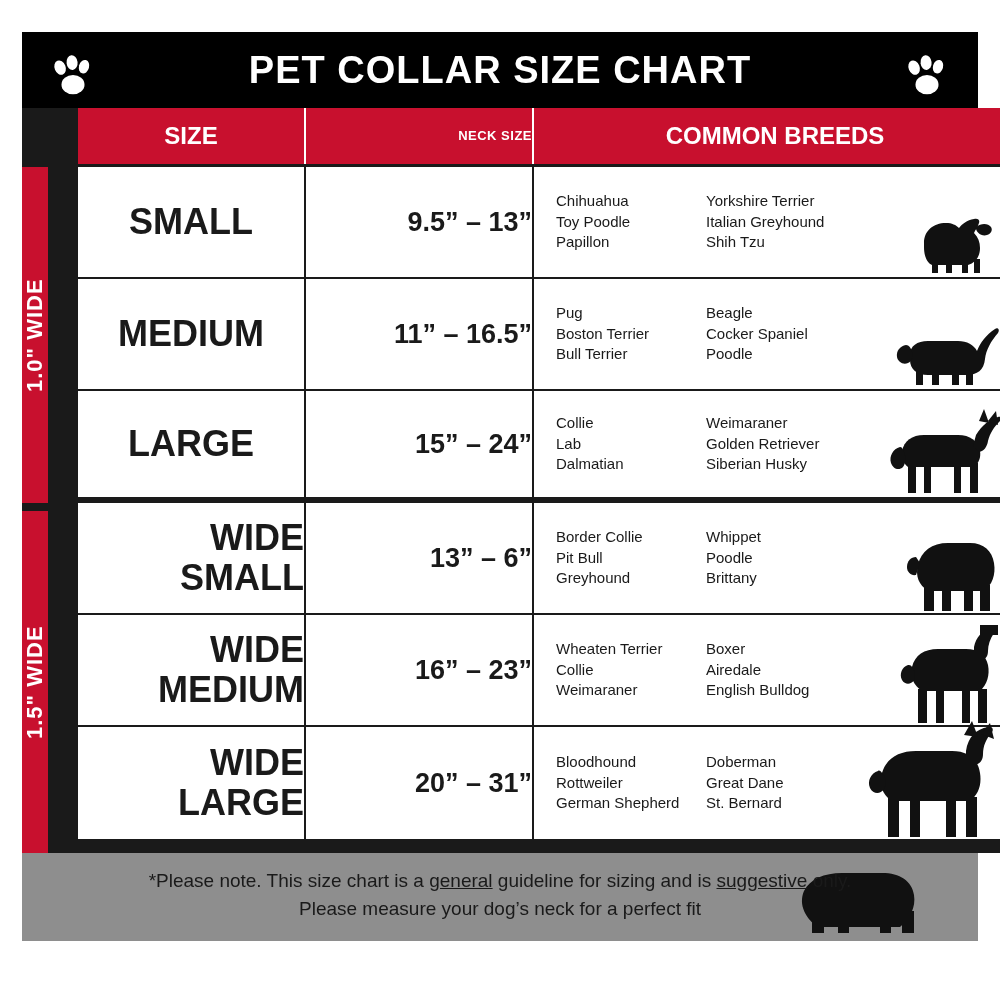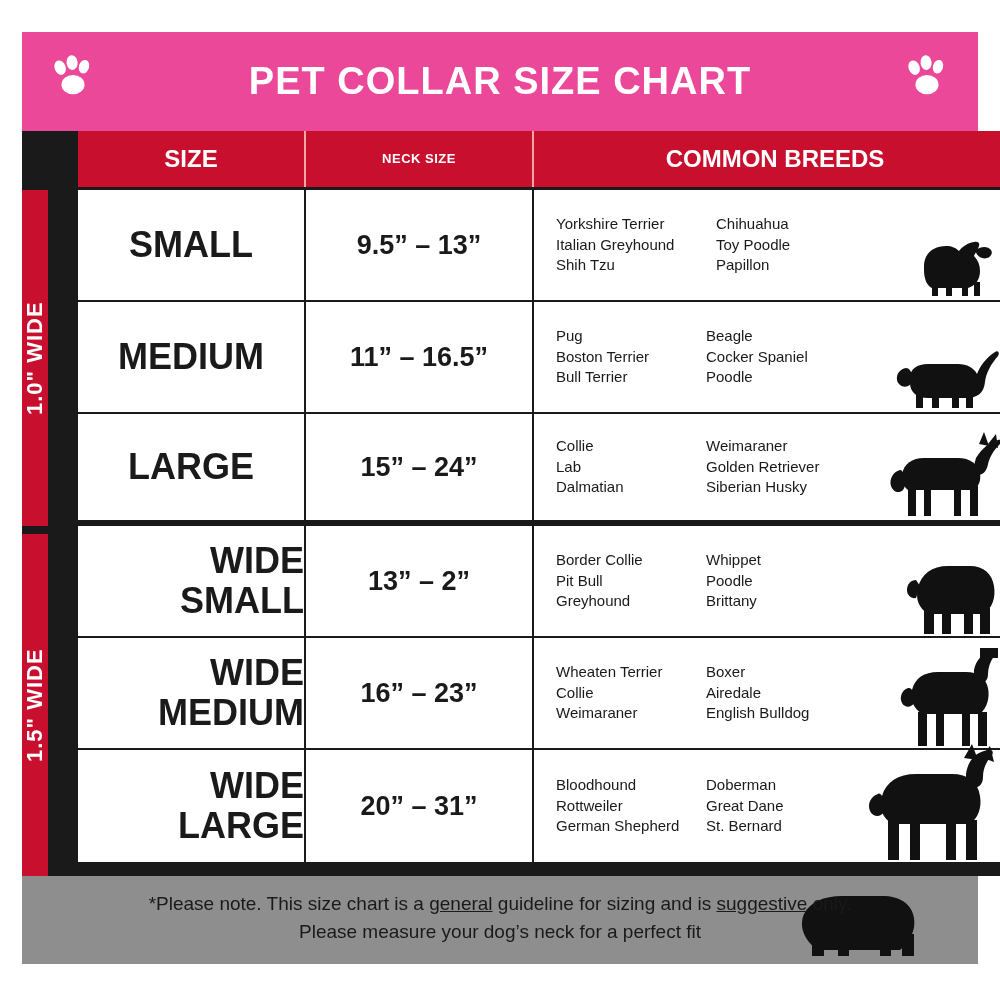--- a/index.html
+++ b/index.html
@@ -19,22 +19,22 @@
     top: 32px;
     width: 956px;
     height: 936px;
     background: #ffffff;
     box-sizing: border-box;
   }
 
   
   .header {
     position: relative;
-    height: 99px;
-    background: #ec4899;
+    height: 76px;
+    background: #000000;
     display: flex;
     align-items: center;
     justify-content: center;
   }
   .header-title {
     color: #ffffff;
     font-size: 38px;
     font-weight: bold;
     letter-spacing: 1px;
   }
@@ -96,35 +96,35 @@
     display: flex;
     align-items: center;
   }
   .c-size {
     flex: 0 0 228px;
     justify-content: center;
     border-right: 2px solid #1a1a1a;
   }
   .c-len {
     flex: 0 0 228px;
-    justify-content: center;
+    justify-content: flex-end;
     border-right: 2px solid #1a1a1a;
   }
   .c-breeds {
     flex: 1;
     justify-content: flex-start;
     padding-left: 22px;
   }
 
   .row.header-row .cell {
     height: 56px;
     color: #ffffff;
     font-weight: bold;
     font-size: 24px;
-    border-right: 2px solid #fca5a5;
+    border-right: 2px solid #ffffff;
   }
   .row.header-row .c-breeds {
     border-right: none;
     justify-content: center;
     padding-left: 0;
   }
   .len-head {
     display: flex;
     flex-direction: column;
     align-items: center;
@@ -245,29 +245,29 @@
 
       <div class="row data-row">
         <div class="cell c-size">
           <div class="size-label">SMALL</div>
         </div>
         <div class="cell c-len">
           <div class="len-label">9.5” – 13”</div>
         </div>
         <div class="cell c-breeds">
           <div class="breeds">
+            <div class="breed-col col1">
+              <div>Chihuahua</div>
+              <div>Toy Poodle</div>
+              <div>Papillon</div>
+            </div>
             <div class="breed-col col2">
               <div>Yorkshire Terrier</div>
               <div>Italian Greyhound</div>
               <div>Shih Tzu</div>
-            </div>
-            <div class="breed-col col1">
-              <div>Chihuahua</div>
-              <div>Toy Poodle</div>
-              <div>Papillon</div>
             </div>
             <div class="silhouette">
               <svg width="100" height="74" viewBox="0 0 100 74" aria-hidden="true">
                 <path fill="#111" d="M18 40c0-12 9-20 22-20 6 0 10 2 13 5 3-4 8-8 15-9 4-1 6 1 5 4-1 4-4 7-5 10 4 4 6 9 6 15 0 9-5 15-12 17H26c-5-2-8-9-8-18 0-1 0-3 0-4z"></path>
                 <path fill="#111" d="M26 56h6v14h-6zM40 58h6v12h-6zM56 58h6v12h-6zM68 56h6v14h-6z"></path>
                 <path fill="#111" d="M70 24c5-4 12-4 15 0 2 3 0 7-4 8-5 2-12-3-11-8z"></path>
               </svg>
             </div>
           </div>
         </div>
@@ -333,21 +333,21 @@
             </div>
           </div>
         </div>
       </div>
 
       <div class="row data-row">
         <div class="cell c-size">
           <div class="size-label">WIDE SMALL</div>
         </div>
         <div class="cell c-len">
-          <div class="len-label">13” – 2”</div>
+          <div class="len-label">13” – 6”</div>
         </div>
         <div class="cell c-breeds">
           <div class="breeds">
             <div class="breed-col col1">
               <div>Border Collie</div>
               <div>Pit Bull</div>
               <div>Greyhound</div>
             </div>
             <div class="breed-col col2">
               <div>Whippet</div>

